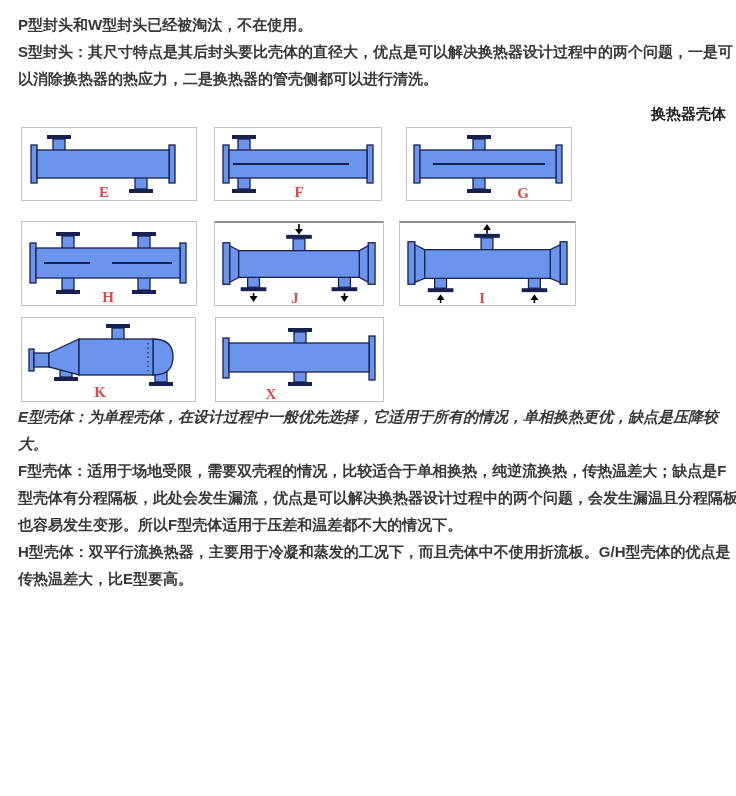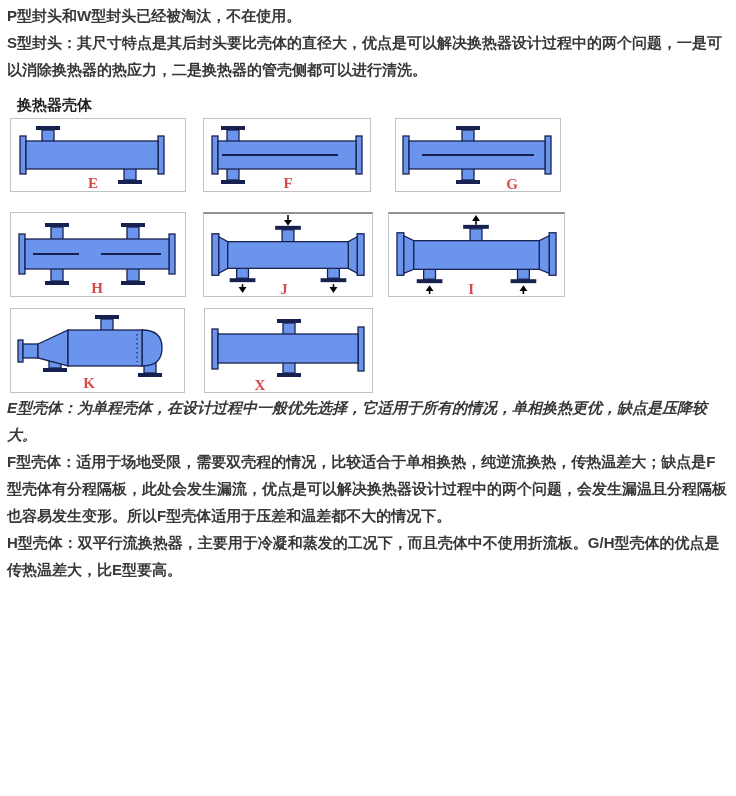--- a/index.html
+++ b/index.html
@@ -1,21 +1,21 @@
 <!DOCTYPE html>
 <html style="--shell-fill: #6b95ec; --shell-stroke: #17214f; --label-red: #d84a4a; --text-color: #383838; --box-border: #c2c2c2;"><head>
 <meta charset="utf-8">
 <style>
   html, body { margin:0; padding:0; background:#ffffff; }
   body {
     width:736px;
     font-family:"Liberation Sans", sans-serif;
     color:var(--text-color, #383838);
   }
-  .page { padding:2px 10px 12px 7px; }
+  .page { padding:11px 10px 12px 7px;margin-left:11px; }
 
   p.body-text {
     margin:0;
     font-size:15px;
     line-height:27px;
     font-weight:700;
     color:var(--text-color, #383838);
     width:722px;
   }
   .gap-18 { margin-top:18px; }
@@ -23,20 +23,21 @@
   .gap-16 { margin-top:16px; }
   .gap-22 { margin-top:22px; }
   .gap-13 { margin-top:13px;font-style:italic; }
 
   h3.section-heading {
     margin:13px 0 0 10px;
     font-size:15px;
     line-height:17px;
     font-weight:700;
     color:#222222;
+    text-align:right;
   }
 
   .diagram-grid { position:relative; height:278px; margin-top:3px; }
   .dbox {
     position:absolute;
     background:#ffffff;
     border:1px solid var(--box-border, #c2c2c2);
     box-sizing:border-box;
   }
   .dbox.topbar { border-top:2px solid #929292; }

